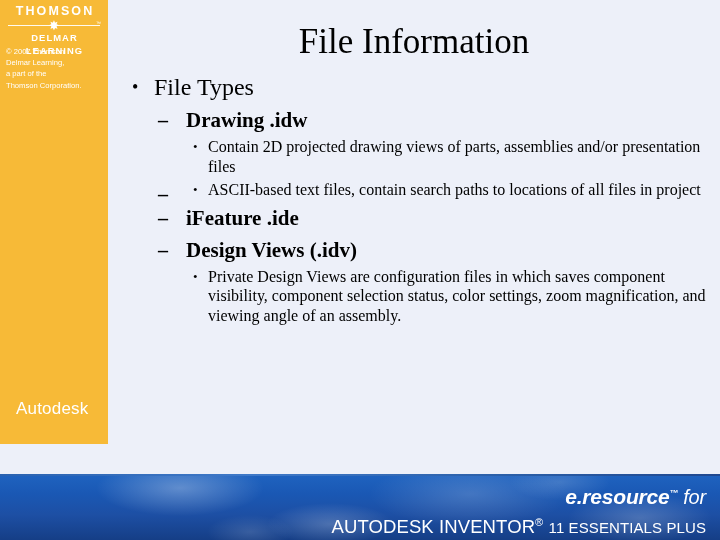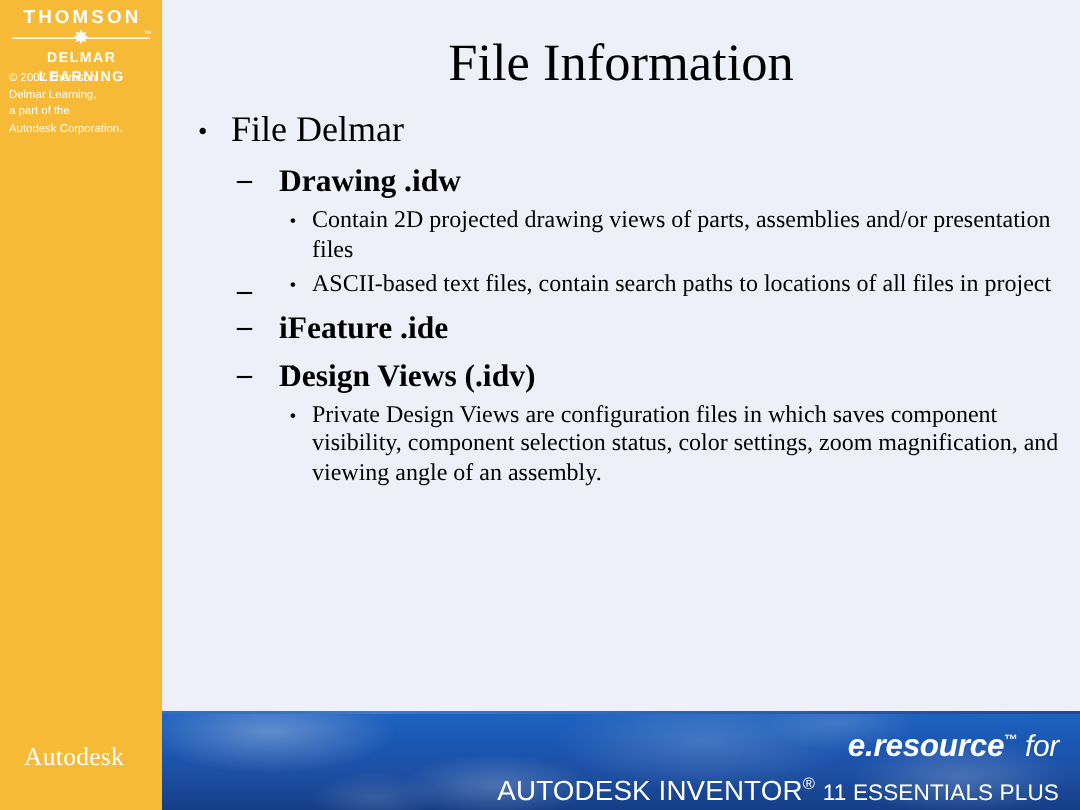--- a/index.html
+++ b/index.html
@@ -20,21 +20,21 @@
     background: #edf0f9;
     overflow: hidden;
   }
 
   
   .sidebar {
     position: absolute;
     left: 0;
     top: 0;
     width: 108px;
-    height: 540px;
+    height: 444px;
     background: #f7ba37;
     z-index: 3;
   }
   .logo-block {
     position: absolute;
     left: 0;
     top: 4px;
     width: 108px;
     padding: 0 6px;
     box-sizing: border-box;
@@ -100,21 +100,21 @@
     font-family: Liberation Sans, sans-serif;
     font-size: 7.6px;
     line-height: 11.2px;
   }
   .copyright div { white-space: nowrap; }
   .autodesk-wordmark {
     position: absolute;
     left: 16px;
     bottom: 25px;
     color: #ffffff;
-    font-family: Liberation Serif, serif;
+    font-family: Liberation Sans, sans-serif;
     font-size: 17px;
     letter-spacing: .2px;
   }
 
   
   .footer {
     position: absolute;
     left: 0;
     top: 474px;
     width: 720px;
@@ -274,34 +274,34 @@
         <div class="rule-star">✸</div>
         <div class="rule-tm">™</div>
       </div>
       <div class="logo-delmar">DELMAR LEARNING</div>
     </div>
 
     <div class="copyright">
       <div>© 2007 Thomson</div>
       <div>Delmar Learning,</div>
       <div>a part of the</div>
-      <div>Autodesk Corporation.</div>
+      <div>Thomson Corporation.</div>
     </div>
 
     <div class="autodesk-wordmark">Autodesk</div>
   </div>
 
   <div class="content">
     <div class="slide-title">File Information</div>
 
     <div class="body-list">
 
       <div class="lvl1">
         <span class="mk">•</span>
-        <span class="txt">File Delmar</span>
+        <span class="txt">File Types</span>
       </div>
 
       <div class="lvl2">
         <span class="mk">–</span>
         <span class="txt">Drawing .idw</span>
       </div>
       <div class="lvl3">
         <span class="mk">•</span>
         <span class="txt">Contain 2D projected drawing views of parts, assemblies and/or presentation files</span>
       </div>

